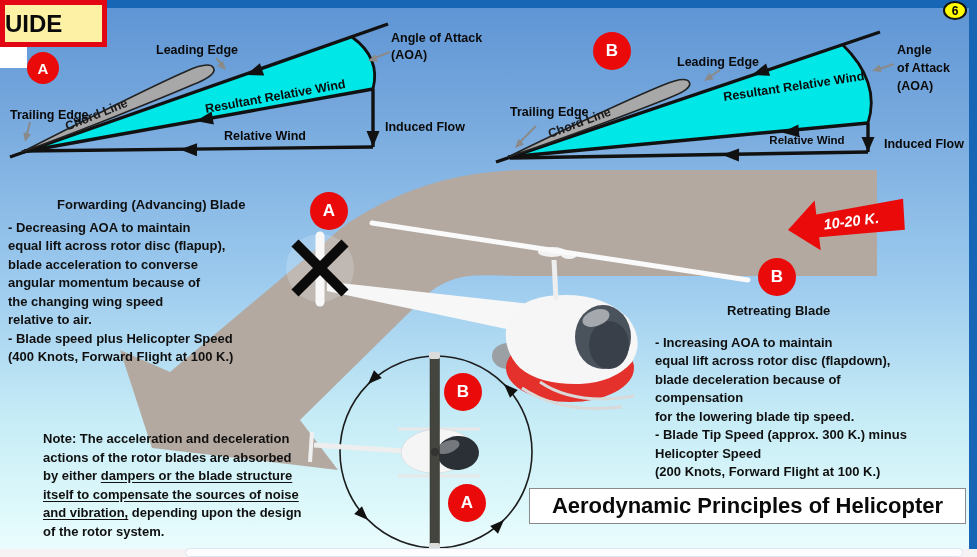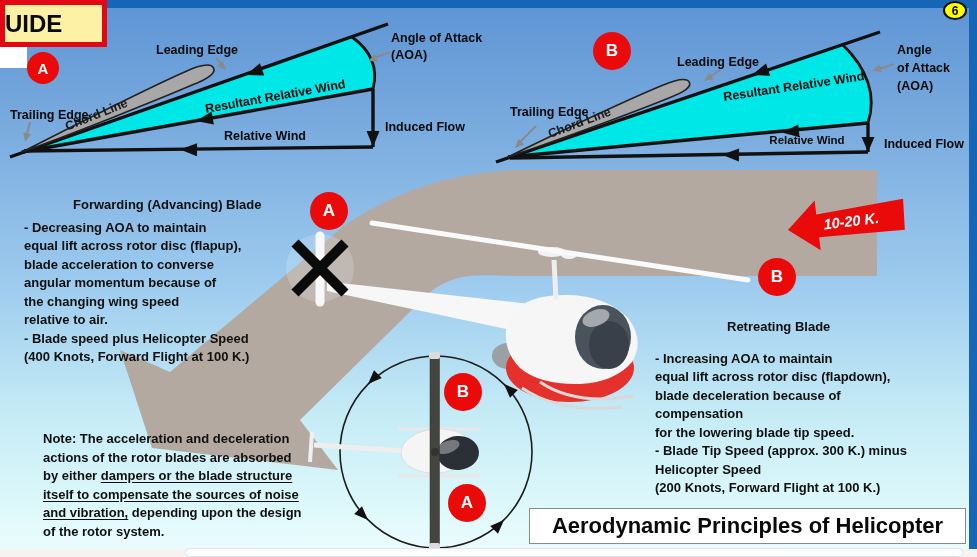--- a/index.html
+++ b/index.html
@@ -15,21 +15,21 @@
     display:flex;align-items:center;color:#0a0a0a;font-weight:bold;font-size:24px;padding-left:0;}
   .page-num{left:943px;top:1px;width:24px;height:19px;background:var(--badge_yellow,#ffff00);
     border:2px solid #111;border-radius:50%;box-sizing:border-box;display:flex;align-items:center;justify-content:center;
     font-size:12px;font-weight:bold;color:#000;}
   .badge{background:var(--accent_red,#ea0a0a);border-radius:50%;color:#fff;font-weight:bold;
     display:flex;align-items:center;justify-content:center;}
   .txtblock{color:#101010;font-weight:bold;font-size:13px;line-height:18.5px;}
   .txtblock .hd{white-space:nowrap;}
   .note-block{color:#101010;font-weight:bold;font-size:13px;line-height:18.5px;white-space:nowrap;margin-left:35px;}
   .note-block .u{text-decoration:underline;text-underline-offset:2px;}
-  .title-box{left:529px;top:508px;width:437px;height:36px;background:var(--title_bg,#ffffff);
+  .title-box{left:529px;top:488px;width:437px;height:36px;background:var(--title_bg,#ffffff);
     border:1px solid #8a8a8a;box-sizing:border-box;display:flex;align-items:center;justify-content:center;
     font-size:22px;font-weight:bold;color:#0a0a0a;white-space:nowrap;}
   .bottom-strip{left:0;top:549px;width:977px;height:8px;background:#f6f2f4;}
   .bottom-pill{left:185px;top:548px;width:778px;height:9px;background:#fdfdff;border:1px solid #dde6f0;
     border-radius:5px;box-sizing:border-box;}
   svg{overflow:visible;}
   svg text.lbl{font-family:"Liberation Sans",sans-serif;font-weight:bold;font-size:12.5px;fill:#0a0a0a;}
   svg text.lbl-sm{font-family:"Liberation Sans",sans-serif;font-weight:bold;font-size:11.5px;fill:#0a0a0a;}
   svg text.chord{font-family:"Liberation Sans",sans-serif;font-weight:bold;font-size:12.5px;fill:#1a1a1a;}
   svg text.speed{font-family:"Liberation Sans",sans-serif;font-weight:bold;font-style:italic;font-size:14.5px;fill:#fff;}
@@ -209,26 +209,26 @@
   <div class="abs badge" style="left:758px;top:258px;width:38px;height:38px;font-size:17px;">
       <span>B</span>
     </div>
   <div class="abs badge" style="left:444px;top:373px;width:38px;height:38px;font-size:17px;">
       <span>B</span>
     </div>
   <div class="abs badge" style="left:448px;top:484px;width:38px;height:38px;font-size:17px;">
       <span>A</span>
     </div>
 
-  <div class="abs txtblock" style="left:24px;top:196px;width:292px;">
+  <div class="abs txtblock" style="left:8px;top:196px;width:292px;">
     <div class="hd" style="padding-left:49px;margin-bottom:4px;">Forwarding (Advancing) Blade</div>
     <div>- Decreasing AOA to maintain<br>equal lift across rotor disc (flapup),<br>blade acceleration to converse<br>angular momentum because of<br>the changing wing speed<br>relative to air.<br>- Blade speed plus Helicopter Speed<br>(400 Knots, Forward Flight at 100 K.)</div>
   </div>
 
-  <div class="abs txtblock" style="left:655px;top:318px;width:315px;">
+  <div class="abs txtblock" style="left:655px;top:302px;width:315px;">
     <div class="hd" style="padding-left:72px;margin-bottom:13px;">Retreating Blade</div>
     <div>- Increasing AOA to maintain<br>equal lift across rotor disc (flapdown),<br>blade deceleration because of<br>compensation<br>for the lowering blade tip speed.<br>- Blade Tip Speed (approx. 300 K.) minus<br>Helicopter Speed<br>(200 Knots, Forward Flight at 100 K.)</div>
   </div>
 
   <div class="abs note-block" style="left:8px;top:430px;width:305px;"><span>Note: The acceleration and deceleration</span><br><span>actions of the rotor blades are absorbed</span><br><span>by either </span><span class="u">dampers or the blade structure</span><br><span class="u">itself to compensate the sources of noise</span><br><span class="u">and vibration,</span><span> depending upon the design</span><br><span>of the rotor system.</span></div>
 
   <div class="abs title-box">
     <span>Aerodynamic Principles of Helicopter</span>
   </div>
 

